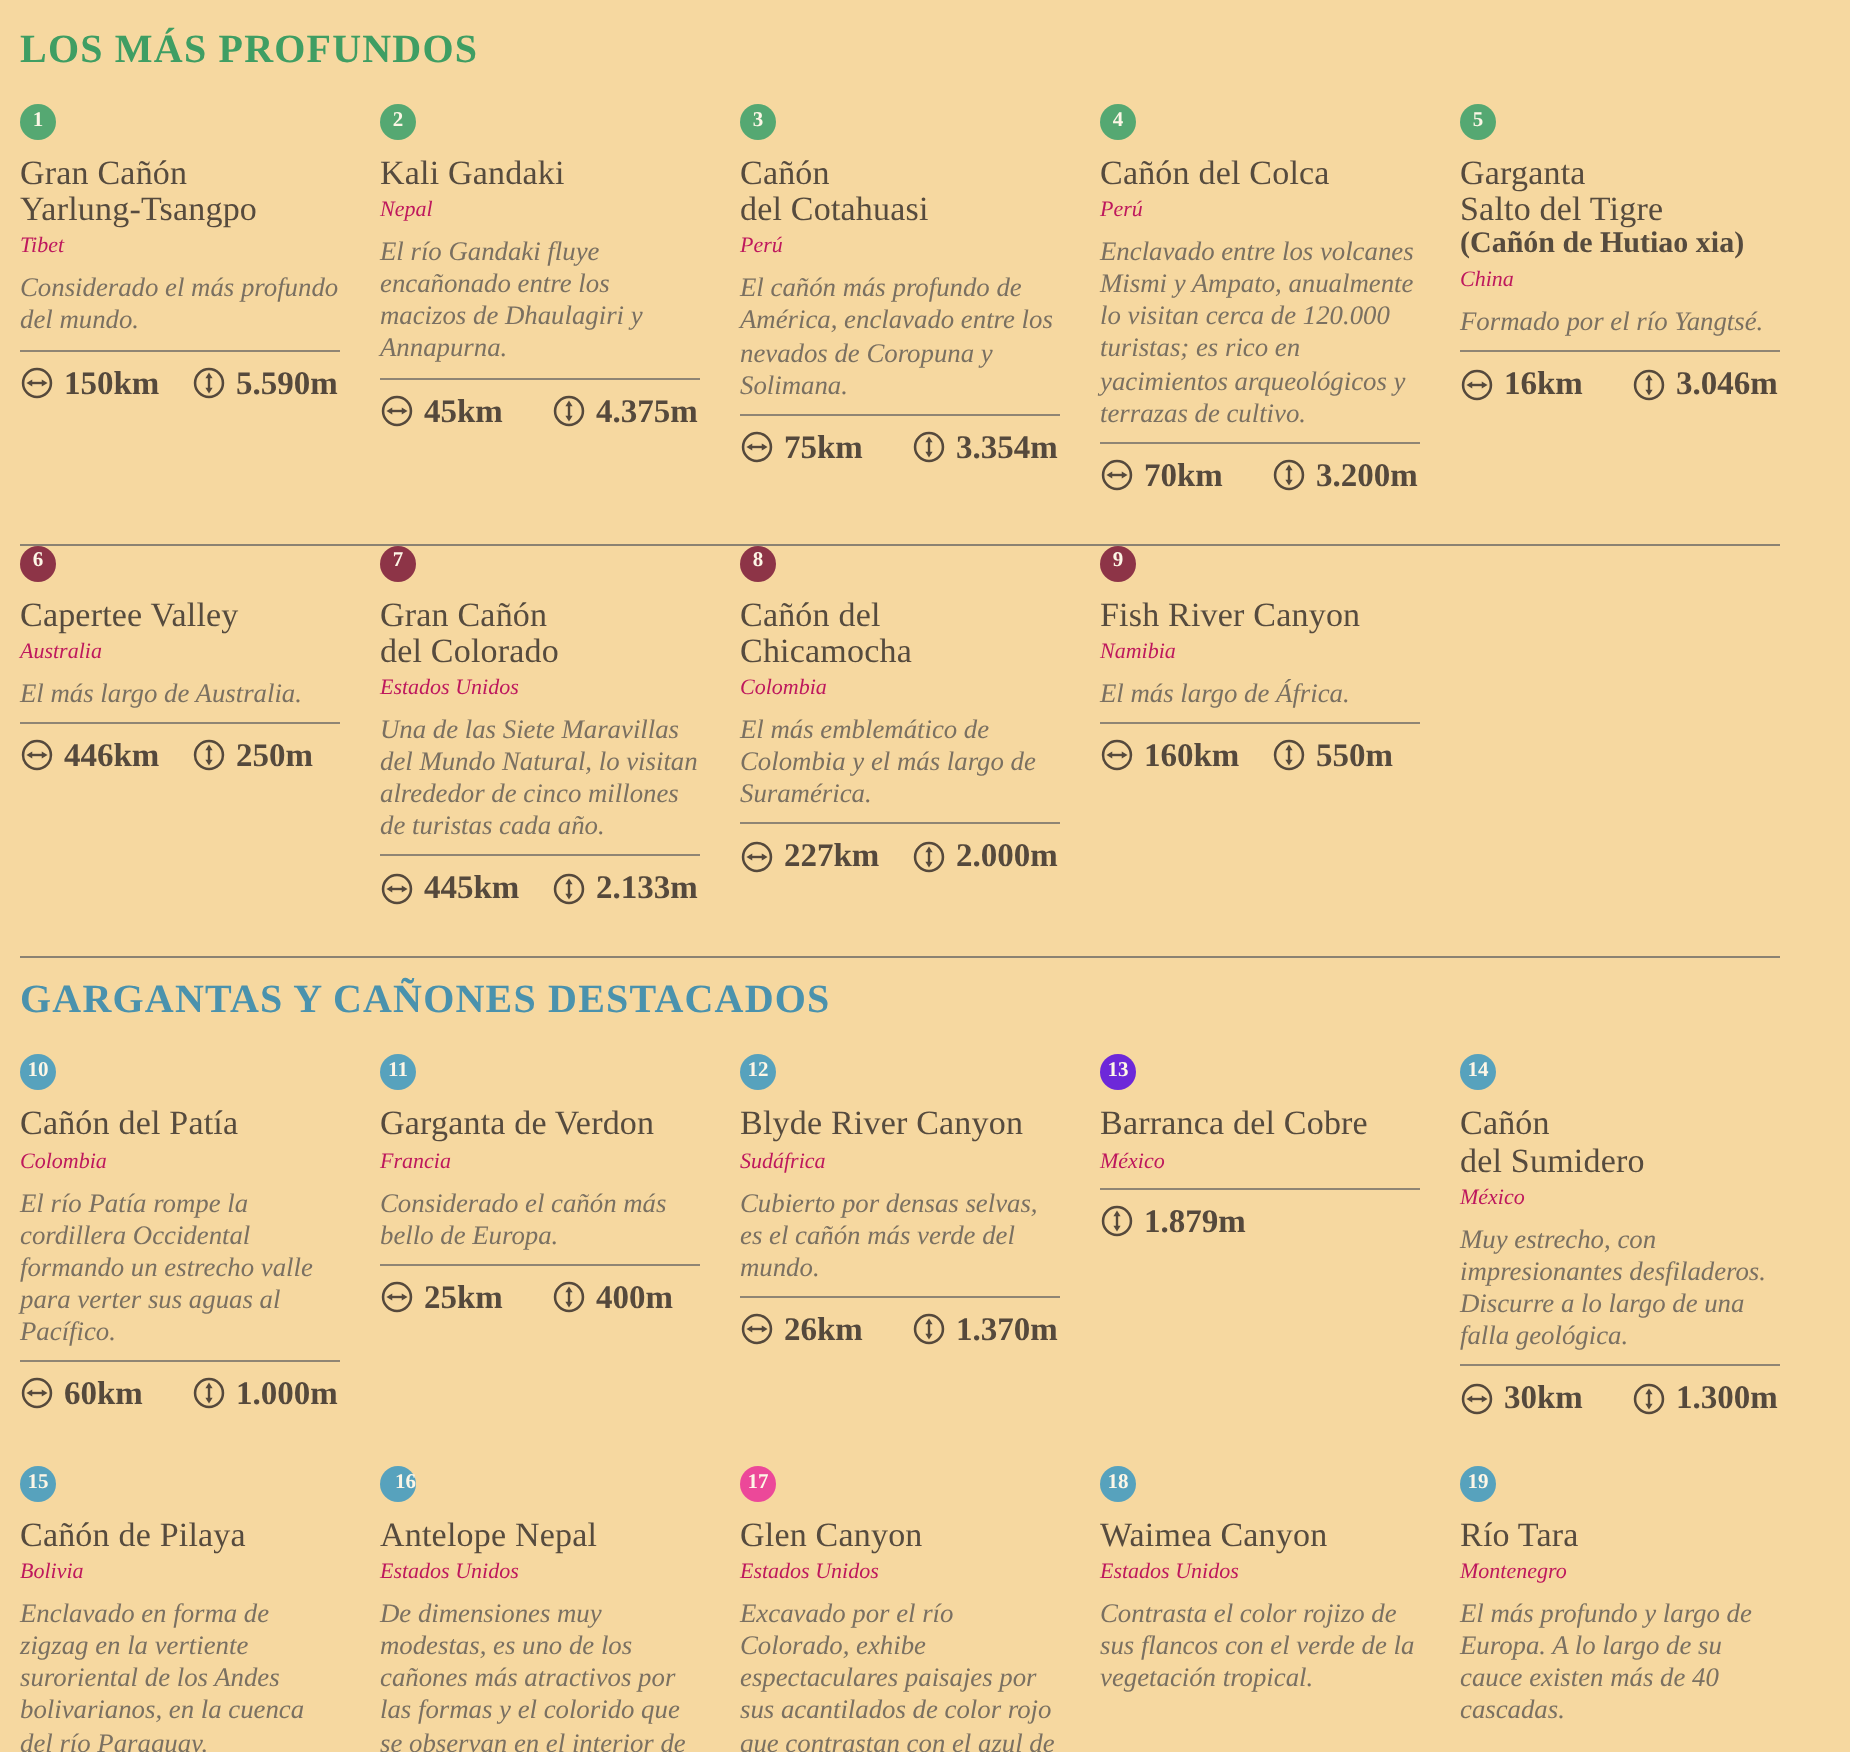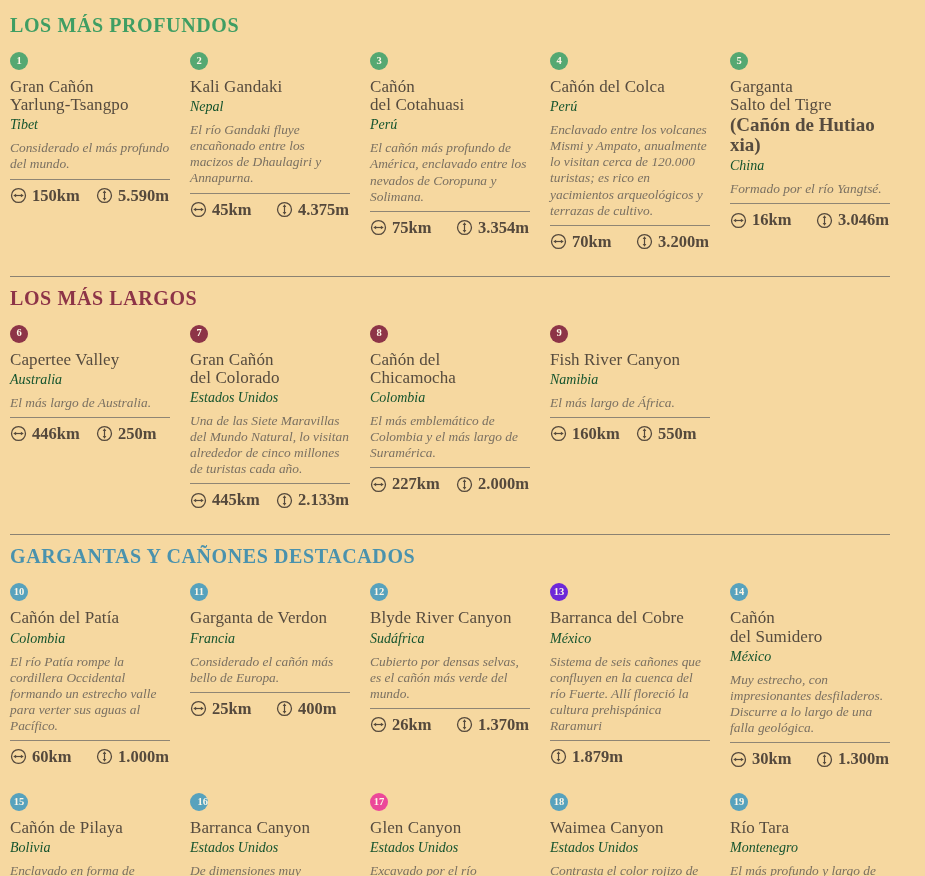--- a/index.html
+++ b/index.html
@@ -27,24 +27,24 @@
     width:18px;height:18px;border-radius:50%;
     color:#fdf6e6;font-size:10.5px;font-weight:700;
     display:flex;align-items:center;justify-content:center;
     margin-bottom:8px;line-height:1;
   }
   .entry-name{
     font-size:17px;font-weight:400;line-height:1.07;
     white-space:pre-line;letter-spacing:0.1px;
   }
   .entry-subname{
-    font-size:19px;font-weight:700;line-height:1.05;margin-top:1px;
+    font-size:15px;font-weight:700;line-height:1.05;margin-top:1px;
   }
   .entry-country{
-    font-style:italic;font-size:14px;color:#14532d;margin:3px 0 7px 0;
+    font-style:italic;font-size:11px;color:#be185d;margin:3px 0 7px 0;
   }
   .entry-description{
     font-style:italic;font-size:13.4px;line-height:1.2;color:#7a7061;
     margin:0 0 6px 0;
   }
   .stats{
     border-top:1px solid #8f8574;
     padding-top:6px;
     display:flex;align-items:center;
     font-weight:700;font-size:16.5px;color:#55493c;
@@ -236,21 +236,20 @@
           </svg>
         </span>
         <span>3.046m</span>
       </span>
     </div>
   </div>
 </div>
   </section>
 <hr class="divider">
   <section>
-    <h2 class="section-title" style="color: rgb(141, 52, 71);">LOS MÁS LARGOS</h2>
     <div class="grid">
   <div class="card">
     <div class="badge" style="background: rgb(141, 52, 71);">
       <span>6</span>
     </div>
     <div class="entry-name">Capertee Valley</div>
 
     <div class="entry-country">Australia</div>
     <div class="entry-description">El más largo de Australia.</div>
     <div class="stats">
@@ -489,21 +488,20 @@
     </div>
   </div>
 
   <div class="card">
     <div class="badge" style="background: #6d28d9;">
       <span>13</span>
     </div>
     <div class="entry-name">Barranca del Cobre</div>
 
     <div class="entry-country">México</div>
-    <div class="entry-description">Sistema de seis cañones que confluyen en la cuenca del río Fuerte. Allí floreció la cultura prehispánica Raramuri</div>
     <div class="stats">
 
       <span class="stat depth">
         <span class="stat-icon vertical">
           <svg width="17" height="17" viewBox="0 0 20 20">
             <circle cx="10" cy="10" r="8.2" fill="none" stroke="currentColor" stroke-width="1.5"></circle>
             <line x1="6.4" y1="10" x2="13.6" y2="10" stroke="currentColor" stroke-width="1.4"></line>
             <polygon points="3.8,10 7.2,7.9 7.2,12.1" fill="currentColor"></polygon>
             <polygon points="16.2,10 12.8,7.9 12.8,12.1" fill="currentColor"></polygon>
           </svg>
@@ -556,21 +554,21 @@
 
     <div class="entry-country">Bolivia</div>
     <div class="entry-description">Enclavado en forma de zigzag en la vertiente suroriental de los Andes bolivarianos, en la cuenca del río Paraguay.</div>
 
   </div>
 
   <div class="card">
     <div class="badge" style="background: rgb(87, 162, 189); justify-content: flex-end;">
       <span>16</span>
     </div>
-    <div class="entry-name">Barranca Canyon</div>
+    <div class="entry-name">Antelope Nepal</div>
 
     <div class="entry-country">Estados Unidos</div>
     <div class="entry-description">De dimensiones muy modestas, es uno de los cañones más atractivos por las formas y el colorido que se observan en el interior de la garganta.</div>
 
   </div>
 
   <div class="card">
     <div class="badge" style="background: #ec4899;">
       <span>17</span>
     </div>

